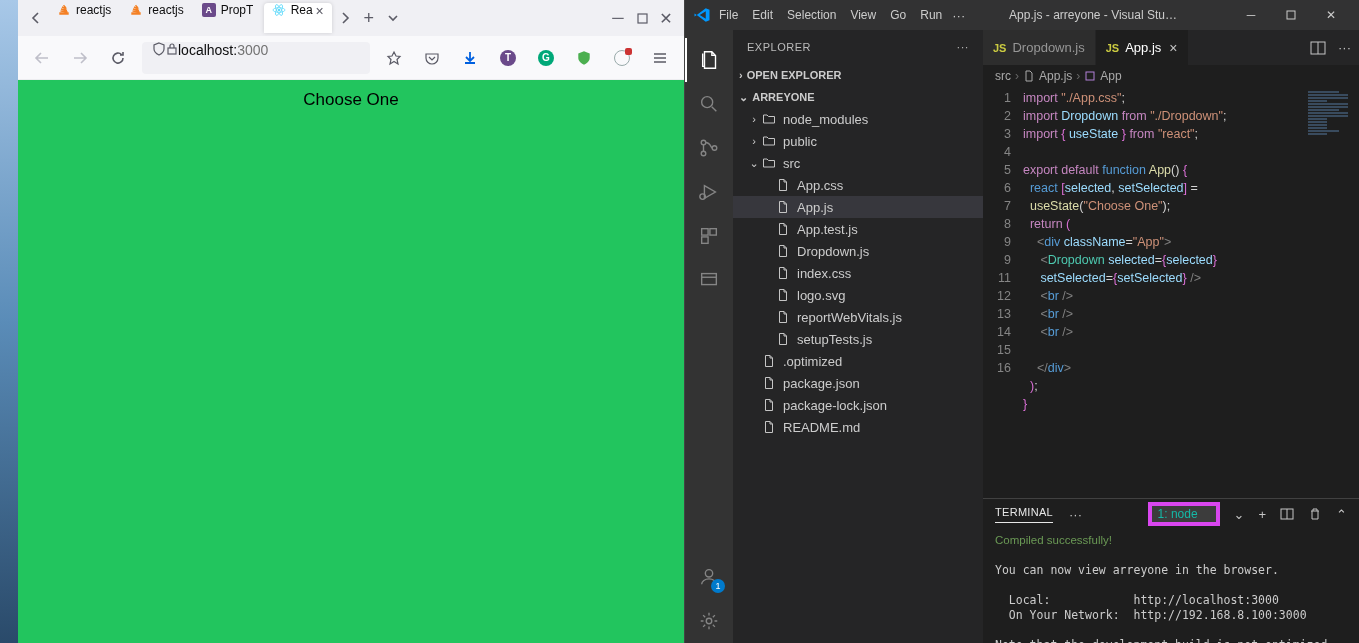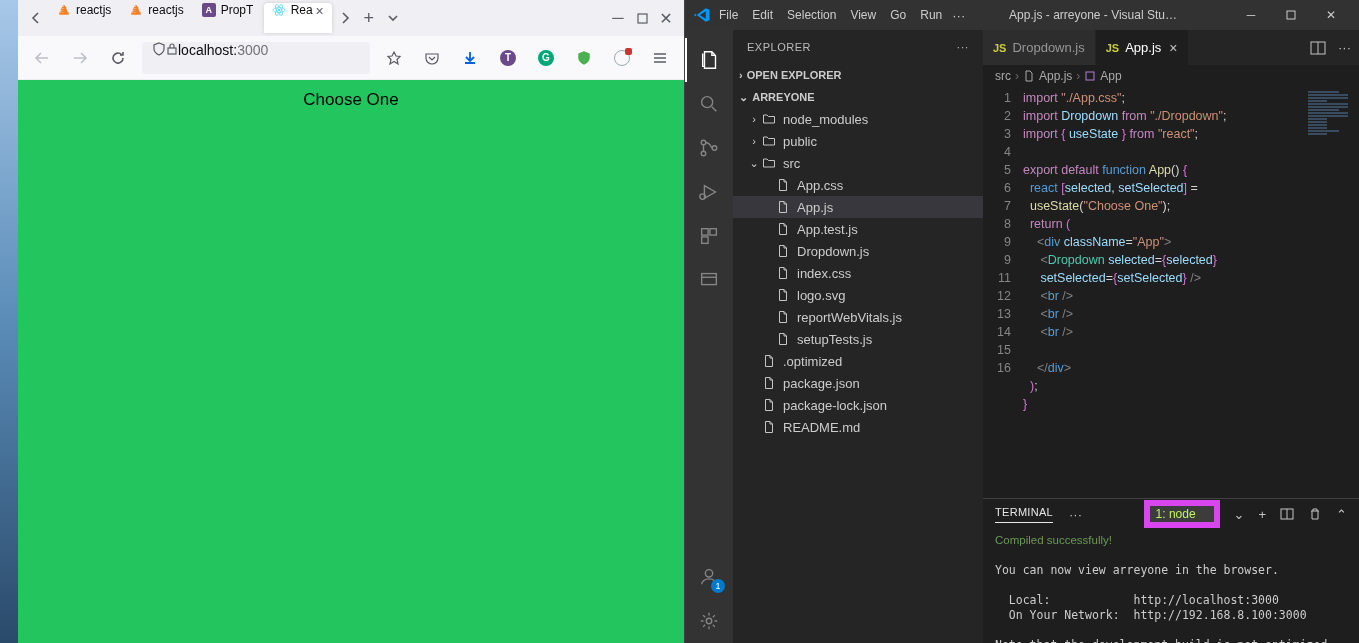--- a/index.html
+++ b/index.html
@@ -65,21 +65,21 @@
 .minimap-content { position: absolute; top: 4px; left: 4px; right: 4px; height: 56px; }
 .minimap-line { height: 2px; margin-bottom: 1px; background: #4b6a8a; }
 .minimap-line.short { width: 40%; } .minimap-line.med { width: 65%; } .minimap-line.long { width: 85%; }
 .tk-key { color: #c586c0; } .tk-str { color: #ce9178; } .tk-var { color: #9cdcfe; } .tk-fn { color: #dcdcaa; } .tk-tag { color: #808080; } .tk-comp { color: #4ec9b0; } .tk-attr { color: #9cdcfe; } .tk-brace { color: #da70d6; } .tk-const { color: #569cd6; }
 
 .panel { height: 145px; border-top: 1px solid #414141; display: flex; flex-direction: column; background: #1e1e1e; }
 .panel-tabs { height: 30px; display: flex; align-items: center; padding: 0 12px; gap: 16px; justify-content: center; }
 .panel-tab { font-size: 11px; color: #969696; cursor: pointer; letter-spacing: 0.3px; }
 .panel-tab.active { color: #e7e7e7; border-bottom: 1px solid #e7e7e7; padding-bottom: 4px; }
 .panel-actions { margin-left: auto; display: flex; align-items: center; gap: 14px; color: #c5c5c5; }
-.panel-sel { background: #3c3c3c; border: 6px solid #d946ef; color: #bef264; font-size: 12px; padding: 1px 18px 1px 6px; }
+.panel-sel { background: #3c3c3c; border: 4px solid #d946ef; color: #14b8a6; font-size: 12px; padding: 1px 18px 1px 6px; }
 .terminal { flex: 1; background: #1e1e1e; font-family: Consolas, monospace; font-size: 11.5px; line-height: 15px; color: #ccc; padding: 4px 12px; white-space: pre; overflow: hidden; }
 .t-green { color: #6a9955; }
 
 svg { display: block; }
 </style>
 </head>
 <body>
 
 <div class="desktop-strip"></div>
 

